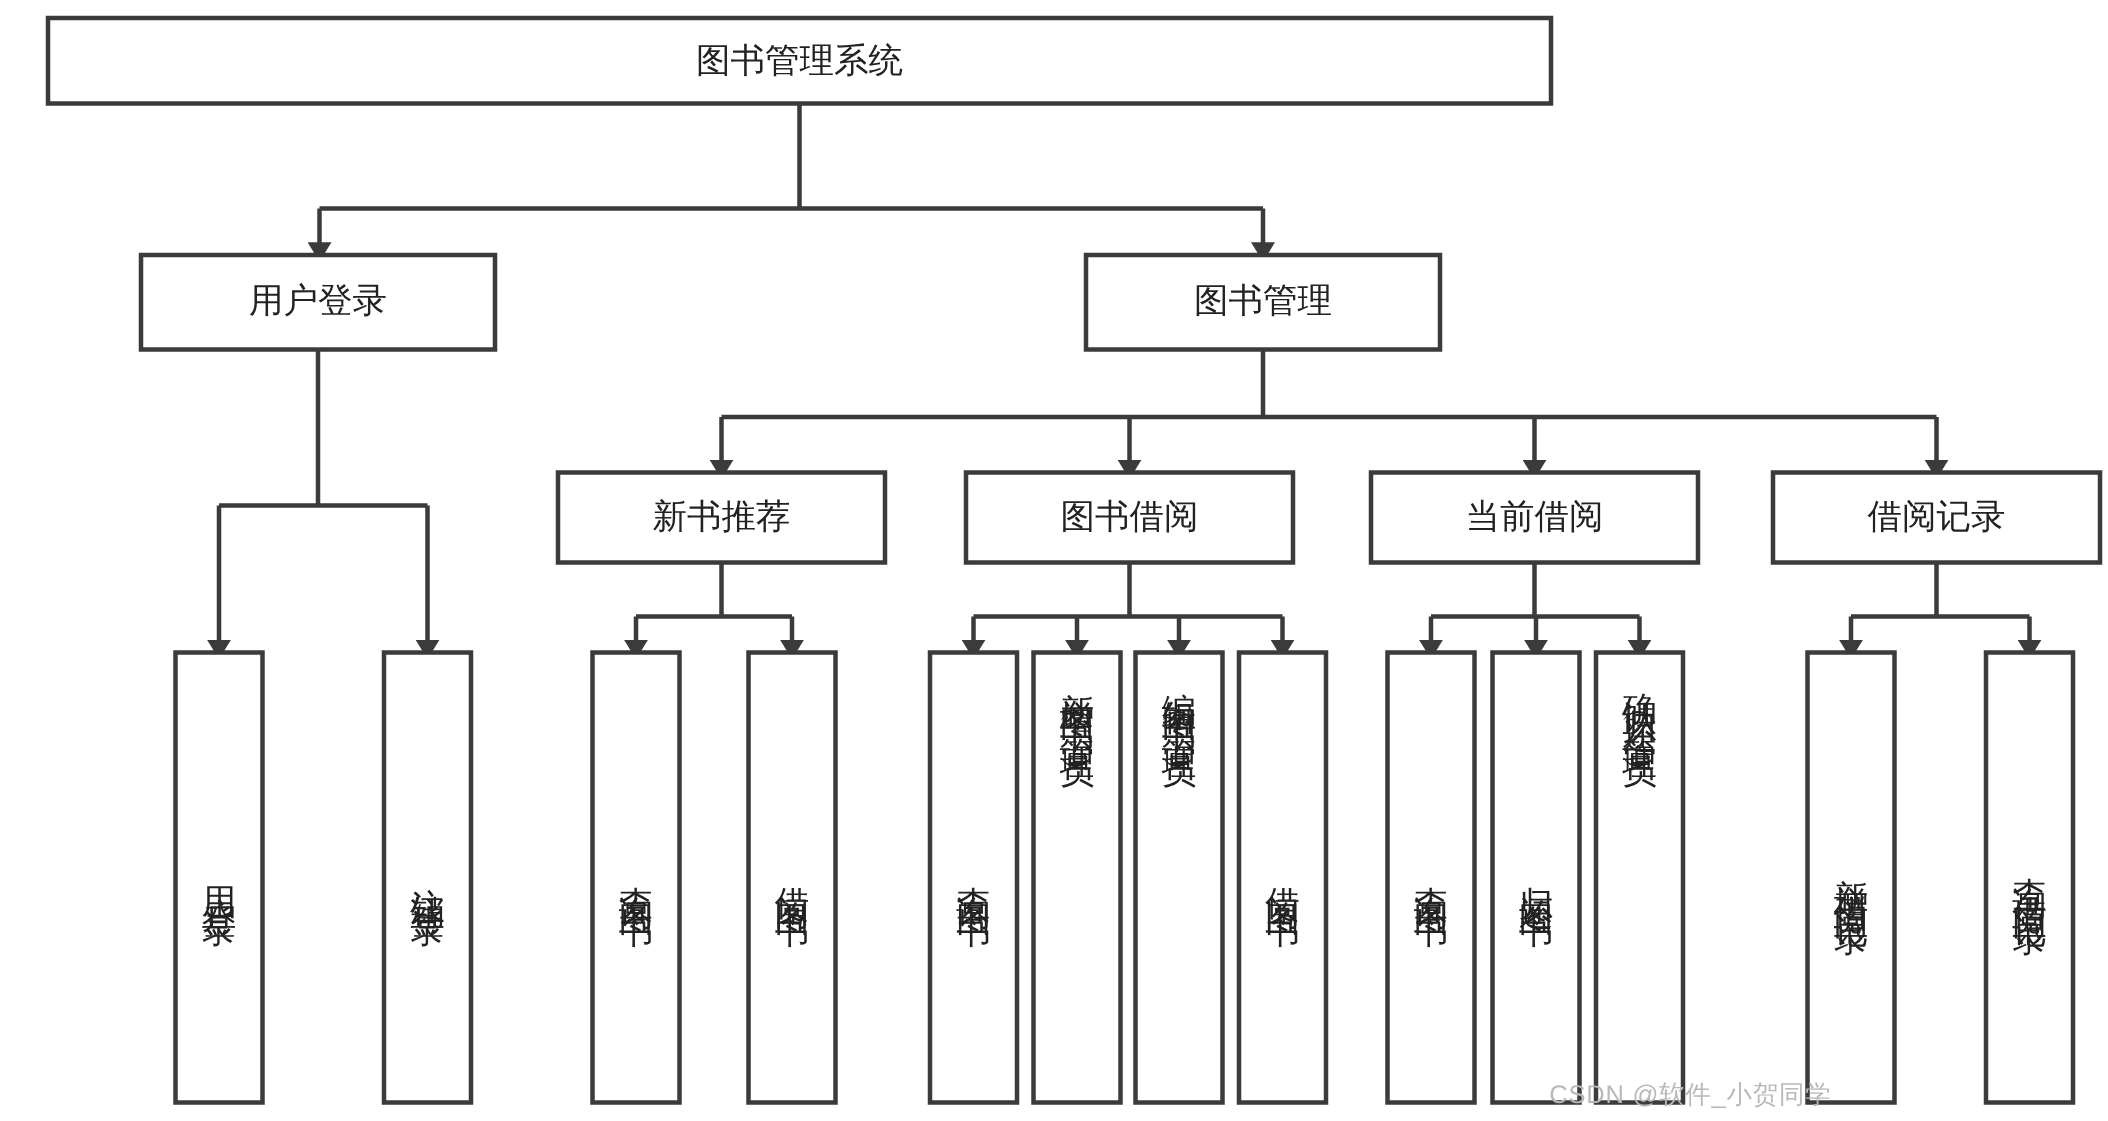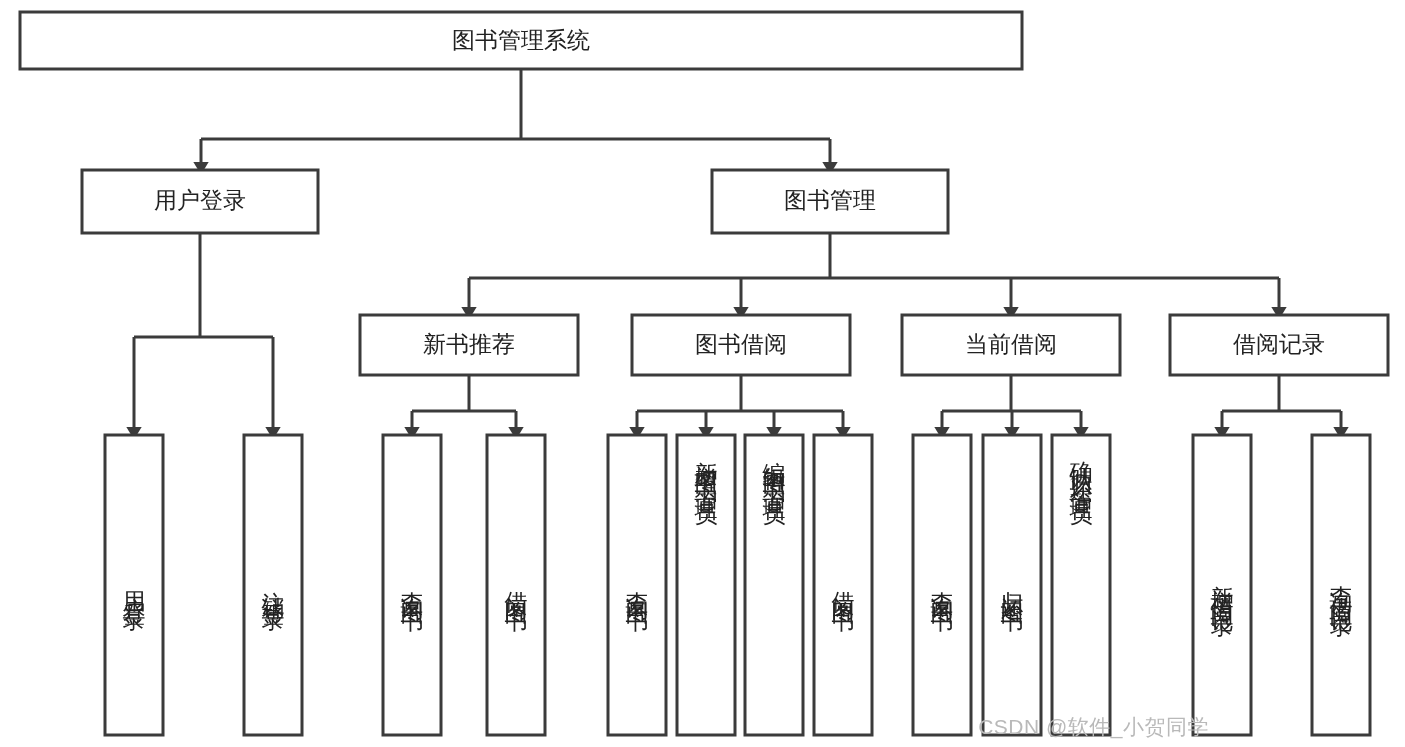--- a/index.html
+++ b/index.html
@@ -9,21 +9,21 @@
   }
   body {
     width: 1405px;
     height: 747px;
     font-family: "Liberation Sans", "DejaVu Sans", sans-serif;
     overflow: hidden;
     position: relative;
   }
   #diagram-root {
     position: absolute;
-    left: 0; top: 0;
+    left: 12px; top: 0;
     width: 1221px;
     height: 747px;
   }
   svg.flow {
     display: block;
     width: 1405px;
     height: 747px;
   }
   .node-box {
     fill: #ffffff;
@@ -67,21 +67,21 @@
     line-height: 1;
     letter-spacing: 6px;
     color: #222222;
     white-space: nowrap;
   }
   .watermark {
     position: absolute;
     right: 12px;
     bottom: 6px;
     font-family: "Liberation Sans", "DejaVu Sans", sans-serif;
-    font-size: 21px;
+    font-size: 17px;
     color: #b9b9b9;
     letter-spacing: 0.5px;
     user-select: none;
   }
 </style>
 </head>
 <body>
 
 <div id="diagram-root">
 

